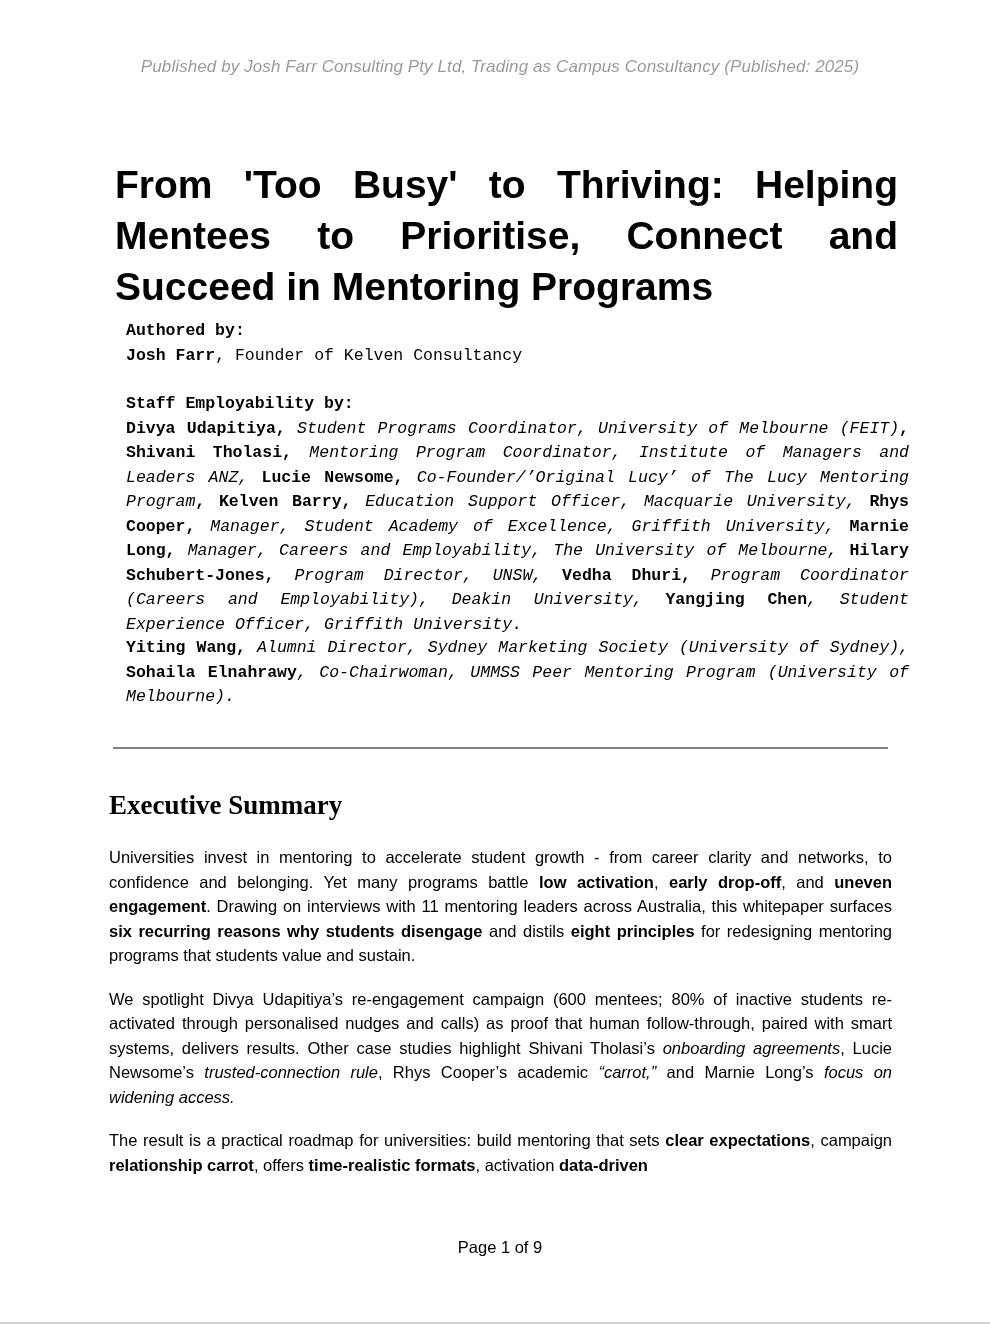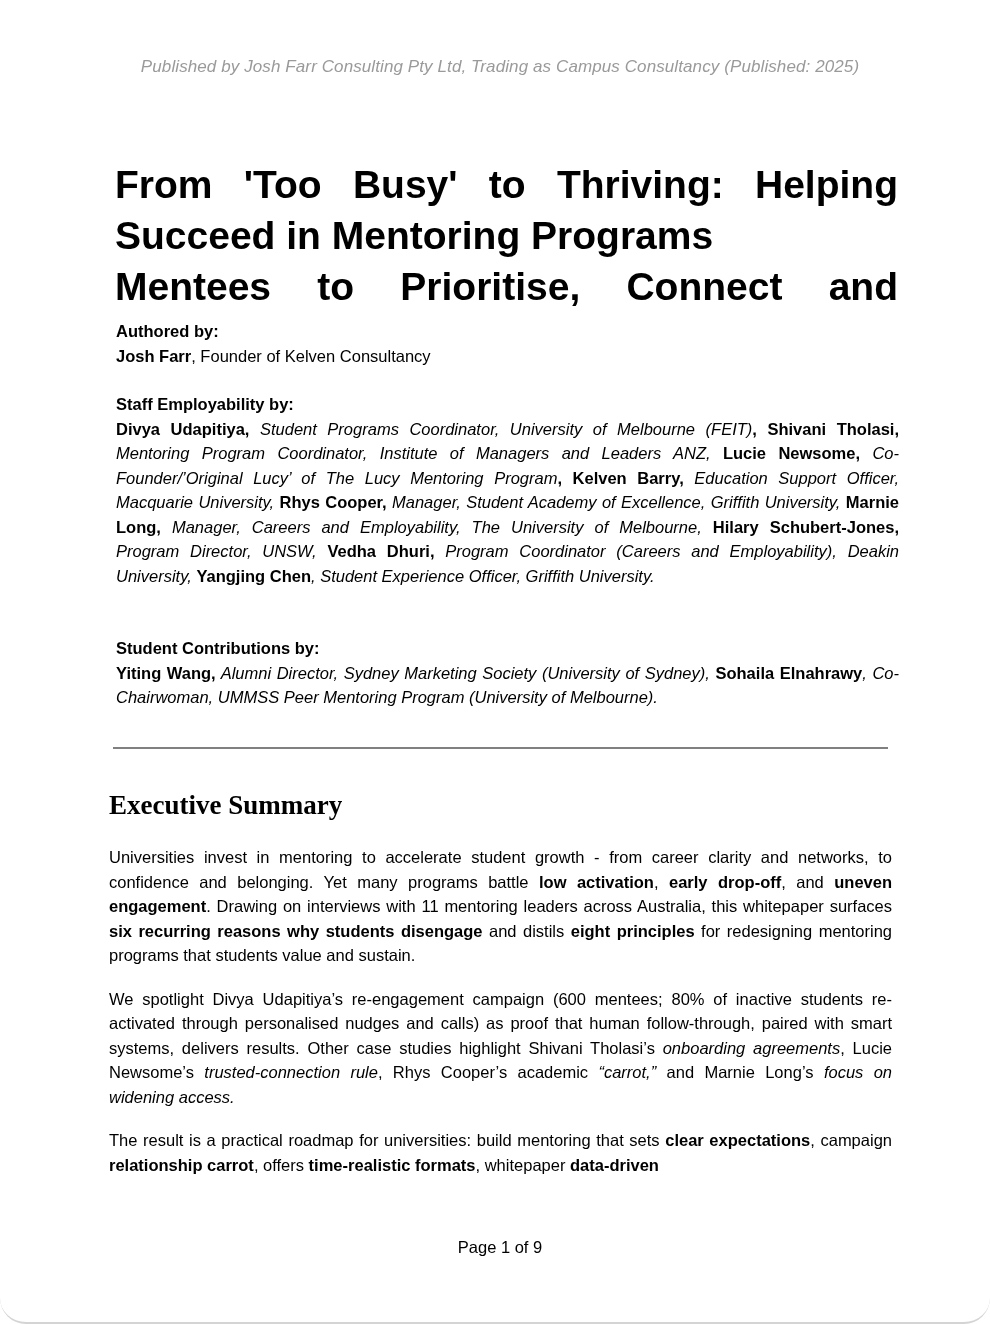--- a/index.html
+++ b/index.html
@@ -15,37 +15,37 @@
       font-family: "Liberation Sans", sans-serif;
       color: #000000;
     }
     .page {
       position: absolute;
       left: 0; top: 0;
       width: 990px;
       height: 1322px;
       border-bottom: 2px solid #d4d4d4;
       background: #ffffff;
-      border-radius: 26px;
     }
     .pub-header {
       position: absolute;
       top: 57px;
       left: 0;
       width: 1000px;
       text-align: center;
       font-style: italic;
       font-size: 17px;
       color: #9a9a9a;
       letter-spacing: 0.1px;
     }
     .content {
       position: absolute;
-      left: 116px;
+      left: 126px;
       width: 783px;
+      font-family: Liberation Mono, monospace;
     }
     .title {
       position: absolute;
       top: 153px;
       left: 109px;
       width: 783px;
       margin: 6px;
       font-size: 39px;
       font-weight: bold;
       line-height: 51px;
@@ -112,46 +112,45 @@
   </style>
 </head>
 <body>
 
 <div class="page">
 
   <div class="pub-header">Published by Josh Farr Consulting Pty Ltd, Trading as Campus Consultancy (Published: 2025)</div>
 
   <h1 class="title">
     <span class="line">From 'Too Busy' to Thriving: Helping</span>
+    <span class="line">Mentees to Prioritise, Connect and</span>
     <span class="line last">Succeed in Mentoring Programs</span>
-    <span class="line">Mentees to Prioritise, Connect and</span>
   </h1>
 
   <div class="content authored">
     <div class="section-label">Authored by:</div>
     <div class="para"><b>Josh Farr</b><span>, Founder of Kelven Consultancy</span></div>
   </div>
 
   <div class="content staff">
     <div class="section-label">Staff Employability by:</div>
     <p class="para"><b>Divya Udapitiya,</b><i> Student Programs Coordinator, University of Melbourne (FEIT)</i><b>, Shivani Tholasi,</b><i> Mentoring Program Coordinator, Institute of Managers and Leaders ANZ, </i><b>Lucie Newsome,</b><i> Co-Founder/’Original Lucy’ of The Lucy Mentoring Program</i><b>, Kelven Barry,</b><i> Education Support Officer, Macquarie University, </i><b>Rhys Cooper,</b><i> Manager, Student Academy of Excellence, Griffith University, </i><b>Marnie Long,</b><i> Manager, Careers and Employability, The University of Melbourne, </i><b>Hilary Schubert-Jones,</b><i> Program Director, UNSW, </i><b>Vedha Dhuri,</b><i> Program Coordinator (Careers and Employability), Deakin University, </i><b>Yangjing Chen</b><i>, Student Experience Officer, Griffith University.</i></p>
   </div>
 
   <div class="content student">
-    <div class="section-label">Student Contributions by:</div>
     <p class="para"><b>Yiting Wang,</b><i> Alumni Director, Sydney Marketing Society (University of Sydney), </i><b>Sohaila Elnahrawy</b><i>, Co-Chairwoman, UMMSS Peer Mentoring Program (University of Melbourne).</i></p>
   </div>
 
   <div class="rule"></div>
 
   <h2 class="exec-heading">Executive Summary</h2>
 
   <div class="exec-clip">
     <p class="para" style="margin-bottom:19px"><span>Universities invest in mentoring to accelerate student growth - from career clarity and networks, to confidence and belonging. Yet many programs battle </span><b>low activation</b><span>, </span><b>early drop-off</b><span>, and </span><b>uneven engagement</b><span>. Drawing on interviews with 11 mentoring leaders across Australia, this whitepaper surfaces </span><b>six recurring reasons why students disengage</b><span> and distils </span><b>eight principles</b><span> for redesigning mentoring programs that students value and sustain.</span></p>
 
     <p class="para" style="margin-bottom:19px"><span>We spotlight Divya Udapitiya’s re-engagement campaign (600 mentees; 80% of inactive students re-activated through personalised nudges and calls) as proof that human follow-through, paired with smart systems, delivers results. Other case studies highlight Shivani Tholasi’s </span><i>onboarding agreements</i><span>, Lucie Newsome’s </span><i>trusted-connection rule</i><span>, Rhys Cooper’s academic </span><i>“carrot,”</i><span> and Marnie Long’s </span><i>focus on widening access.</i></p>
 
-    <p class="para"><span>The result is a practical roadmap for universities: build mentoring that sets </span><b>clear expectations</b><span>, campaign </span><b>relationship carrot</b><span>, offers </span><b>time-realistic formats</b><span>, whitepaper </span><b>data-driven</b></p>
+    <p class="para"><span>The result is a practical roadmap for universities: build mentoring that sets </span><b>clear expectations</b><span>, campaign </span><b>relationship carrot</b><span>, offers </span><b>time-realistic formats</b><span>, activation </span><b>data-driven</b></p>
   </div>
 
   <div class="footer">Page 1 of 9</div>
 
 </div>
 
 </body></html>

